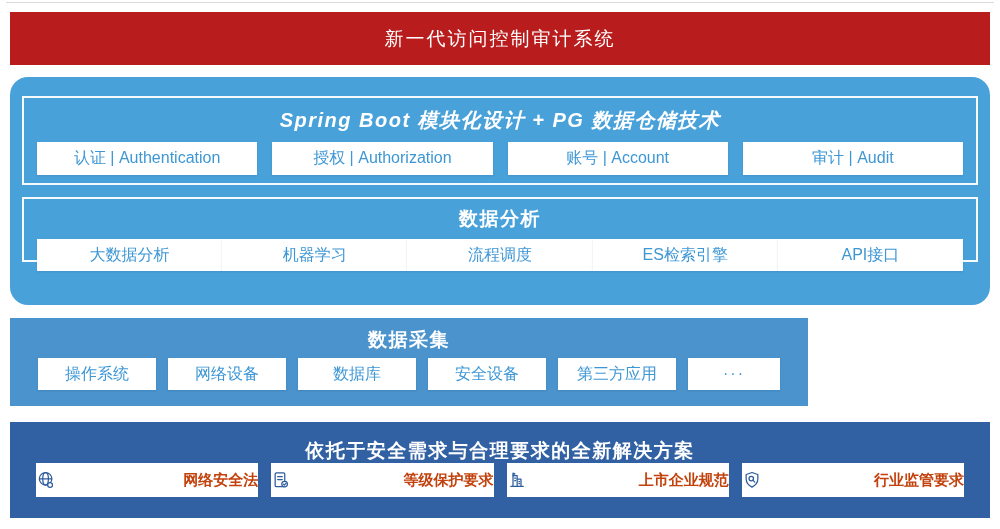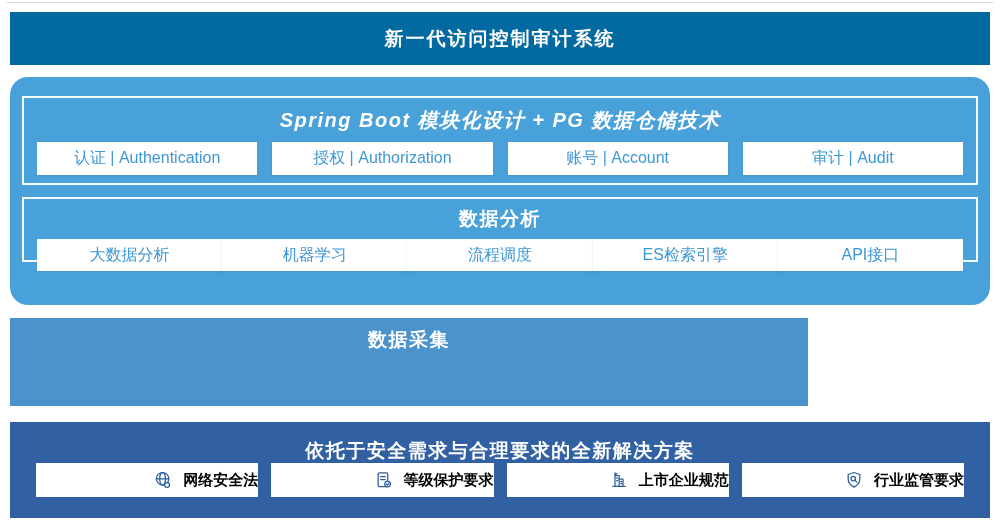--- a/index.html
+++ b/index.html
@@ -7,23 +7,23 @@
   body {
     font-family: "Liberation Sans", "DejaVu Sans", sans-serif;
     width: 1000px; height: 529px;
   }
   .canvas { position: relative; width: 1000px; height: 529px; background: #fff; overflow: hidden; }
   .topline { position: absolute; top: 2px; left: 6px; right: 6px; height: 1px; background: #dcdcdc; }
 
   
   .banner {
     position: absolute; left: 10px; top: 12px; width: 980px; height: 53px;
-    background: #0369a1; color: #fff;
+    background: #b91c1c; color: #fff;
     display: flex; align-items: center; justify-content: center;
-    font-size: 19px; font-weight: bold; letter-spacing: 2px;
+    font-size: 19px; font-weight: normal; letter-spacing: 2px;
   }
 
   
   .sec1 { position: absolute; left: 10px; top: 77px; width: 980px; height: 228px; background: #49a1da; border-radius: 18px; }
   .inner {
     position: absolute; left: 12px; width: 956px;
     border: 2px solid rgba(255,255,255,0.95);
   }
   .innerA { top: 19px; height: 89px; }
   .innerB { top: 120px; height: 65px; }
@@ -62,22 +62,22 @@
 
   
   .sec3 { position: absolute; left: 10px; top: 422px; width: 980px; height: 96px; background: #3161a3; }
   .sec3-title {
     height: 41px; padding-top: 17px; display: flex; align-items: center; justify-content: center;
     color: #fff; font-size: 19px; font-weight: bold; letter-spacing: 1.5px;
   }
   .sec3 .row { padding: 0 26px; gap: 13px; }
   .sbox {
     flex: 1; height: 34px; background: #fff;
-    display: flex; align-items: center; justify-content: flex-end; gap: 10px;
-    font-size: 15px; color: #000000; font-weight: 600; white-space: nowrap;
+    display: flex; align-items: center; justify-content: space-between; gap: 10px;
+    font-size: 15px; color: #c2410c; font-weight: 600; white-space: nowrap;
   }
   .sbox svg { display: block; }
 </style>
 </head>
 <body>
 
 <div class="canvas">
   <div class="topline"></div>
 
   <div class="banner">
@@ -101,20 +101,28 @@
         <div class="wbox">机器学习</div>
         <div class="wbox">流程调度</div>
         <div class="wbox">ES检索引擎</div>
         <div class="wbox">API接口</div>
       </div>
     </div>
   </div>
 
   <div class="sec2">
     <div class="sec2-title">数据采集</div>
+    <div class="row">
+      <div class="wbox">操作系统</div>
+      <div class="wbox">网络设备</div>
+      <div class="wbox">数据库</div>
+      <div class="wbox">安全设备</div>
+      <div class="wbox">第三方应用</div>
+      <div class="wbox dots">···</div>
+    </div>
   </div>
 
 
   <div class="sec3">
     <div class="sec3-title">依托于安全需求与合理要求的全新解决方案</div>
     <div class="row">
 
       <div class="sbox">
         <span>
           <svg width="20" height="20" viewBox="0 0 24 24" fill="none" stroke="#2e5c9e" stroke-width="1.5" stroke-linecap="round" stroke-linejoin="round">

